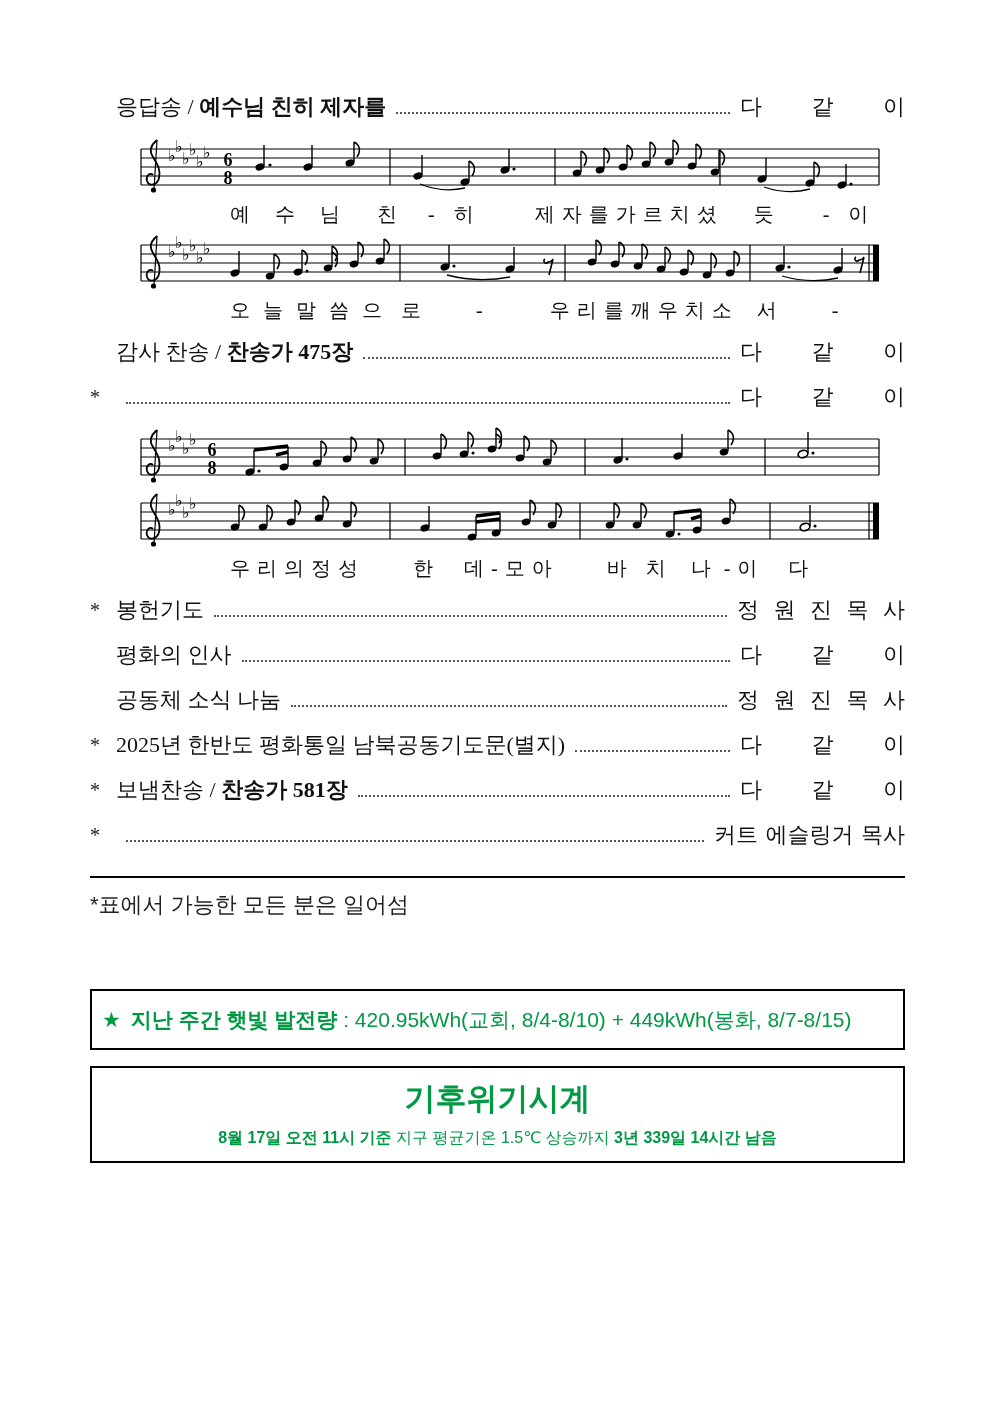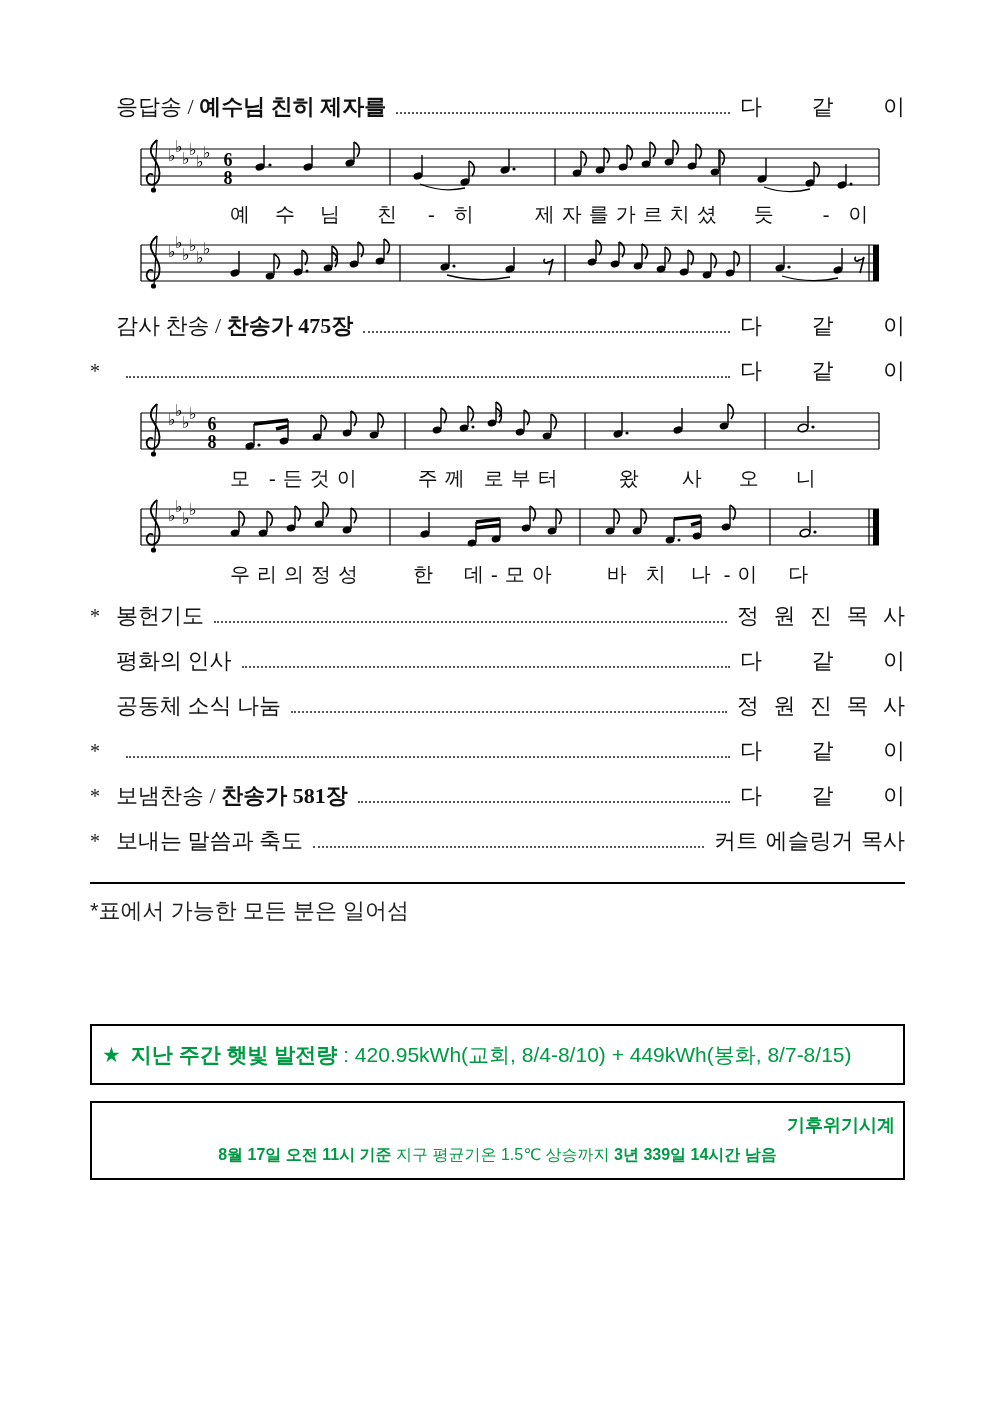--- a/index.html
+++ b/index.html
@@ -71,26 +71,26 @@
     font-size:22px;color:#222;margin-bottom:0;
   }
   
   .green-box{
     border:2px solid #000;
     margin-top:16px;
     font-family:"Liberation Sans","DejaVu Sans",sans-serif;
     color:#009944;
     box-sizing:border-box;
   }
-  .energy-box{margin-top:98px;padding:12px 10px;}
+  .energy-box{margin-top:69px;padding:12px 10px;}
   .energy-line{font-size:21px;line-height:33px;white-space:nowrap;}
   .energy-line .star-ico{margin-right:10px;}
   .energy-line .elabel{font-weight:bold;}
   .climate-box{padding:10px 8px 12px 8px;text-align:center;}
-  .climate-title{font-size:18px;font-weight:bold;margin-bottom:8px;text-align:right;}
+  .climate-title{font-size:31px;font-weight:bold;margin-bottom:8px;}
   .climate-line{font-size:16px;white-space:nowrap;}
   .climate-line .b{font-weight:bold;}
 </style>
 </head>
 <body>
 
 <div class="page">
 
   <div class="row">
     <span class="star"></span>
@@ -241,20 +241,21 @@
             <circle class="nh" cx="649" cy="34" r="1.6"></circle>
           <ellipse class="nh" cx="698" cy="37" rx="4.6" ry="3.4" transform="rotate(-18 698 37)"></ellipse>
             <path class="stem" d="M702 36 V15"></path>
           <path class="slur" d="M642 43 Q670 51 698 45"></path>
           <path class="flag" d="M716 24 a2.2 2.2 0 1 0 3 3 c2 0 4 -1 5 -3 l-4 16"></path>
           <path class="bar" stroke-width="1.5" d="M729 12 V48"></path>
             <rect class="nh" x="733" y="12" width="6" height="36"></rect>
         </g>
       </svg>
     </div>
+    <div class="lyrics">오  늘  말  씀  으   로         -           우 리 를 깨 우 치 소    서         -</div>
   </div>
 
   <div class="row">
     <span class="star"></span>
     <span class="lbl"><span>감사 찬송 / </span><b>찬송가 475장</b></span>
     <span class="leader"></span>
     <span class="resp resp-all">다 같 이</span>
   </div>
 
   <div class="row">
@@ -322,21 +323,20 @@
             <path class="stem" d="M542 28 V7"></path>
           <ellipse class="nh" cx="584" cy="25" rx="4.4" ry="3.3" transform="rotate(-18 584 25)"></ellipse>
             <path class="stem" d="M588 24 V3"></path>
             <path class="flag" d="M588 3 c6 3 7 9 3 15"></path>
           <ellipse class="nh-open" cx="663" cy="27" rx="5" ry="3.6" transform="rotate(-18 663 27)"></ellipse>
             <path class="stem" d="M668 26 V5"></path>
             <circle class="nh" cx="673" cy="26" r="1.6"></circle>
         </g>
       </svg>
     </div>
-    <div class="lyrics">모   - 든 것 이          주 께   로 부 터          왔       사      오      니</div>
     <div class="staff-wrap">
       <svg class="staff" width="740" height="64" viewBox="0 0 740 64">
         <path class="ln" d="M1 12 H739 M1 21 H739 M1 30 H739 M1 39 H739 M1 48 H739"></path>
         <path class="bar" d="M1 12 V48 M250 12 V48 M440 12 V48 M630 12 V48"></path>
         <g>
           <path class="clef" stroke-width="1.8" d="M17 3 C 11 8, 9 14, 13 20 C 17 27, 21 32, 19 41 C 17.5 48, 9 50, 7 44 C 5.5 39, 10 35, 13 38"></path>
           <path class="clef" stroke-width="1.2" d="M17 3 L14 53"></path>
           <circle class="nh" cx="13.5" cy="53" r="2.6"></circle>
         </g>
         <g>
@@ -419,34 +419,34 @@
 
   <div class="row">
     <span class="star"></span>
     <span class="lbl">공동체 소식 나눔</span>
     <span class="leader"></span>
     <span class="resp resp-name">정 원 진 목 사</span>
   </div>
 
   <div class="row">
     <span class="star">*</span>
+    <span class="lbl">2025년 한반도 평화통일 남북공동기도문(별지)</span>
     <span class="leader"></span>
     <span class="resp resp-all">다 같 이</span>
   </div>
 
   <div class="row">
     <span class="star">*</span>
     <span class="lbl"><span>보냄찬송 / </span><b>찬송가 581장</b></span>
     <span class="leader"></span>
     <span class="resp resp-all">다 같 이</span>
   </div>
 
   <div class="row">
     <span class="star">*</span>
-    <span class="lbl">보내는 말씀과 축도</span>
     <span class="leader"></span>
     <span class="resp resp-plain">커트 에슬링거 목사</span>
   </div>
 
   <hr class="rule">
 
   <div class="footnote">*표에서 가능한 모든 분은 일어섬</div>
 
   <div class="green-box energy-box">
     <div class="energy-line">

